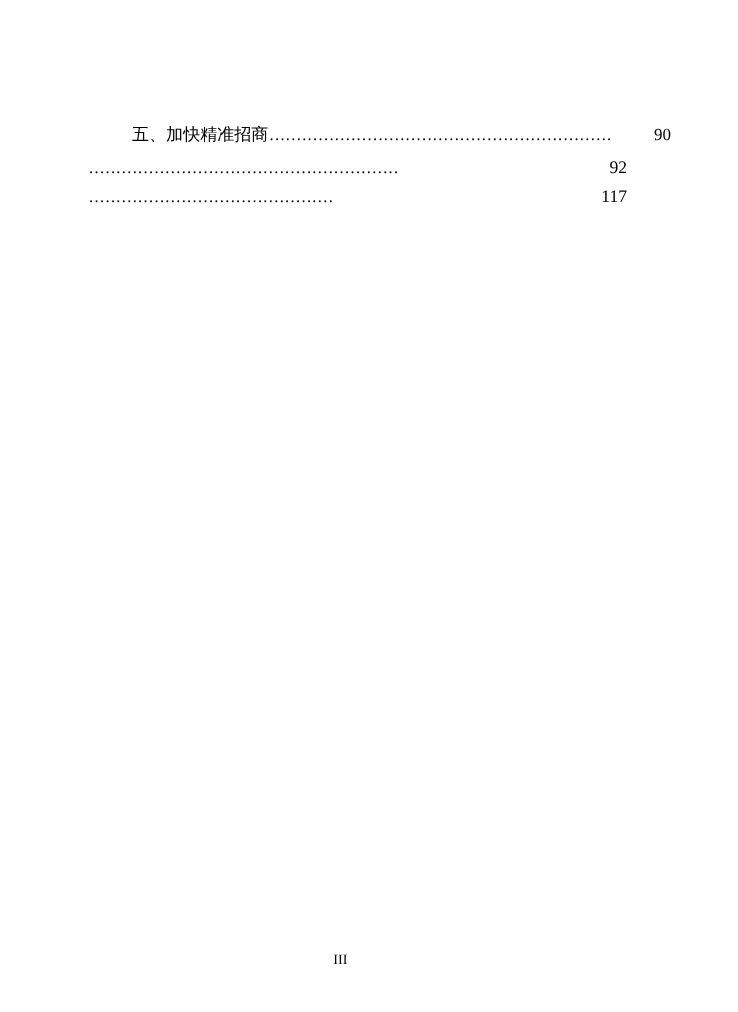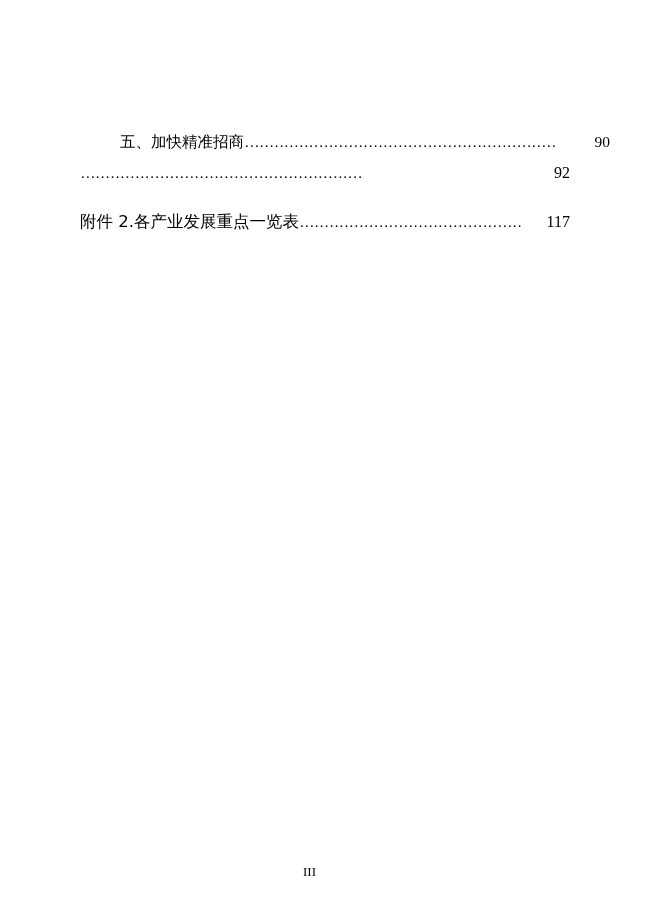--- a/index.html
+++ b/index.html
@@ -30,21 +30,20 @@
   }
   .toc-entry {
     display: flex;
     align-items: baseline;
     width: 100%;
     white-space: nowrap;
     margin-bottom: 10px;
   }
   .toc-entry .title {
     flex: 0 0 auto;
-    margin-top: 20px;
   }
   .toc-entry .leader {
     flex: 1 1 auto;
     overflow: hidden;
     white-space: nowrap;
     letter-spacing: 1.2px;
     font-size: 15px;
     line-height: 1;
     padding: 0 1px;
     color: #000;
@@ -106,21 +105,20 @@
       <span class="leader">...............................................................</span>
       <span class="page-num">90</span>
     </div>
 
     <div class="toc-entry appendix">
       <span class="leader">.........................................................</span>
       <span class="page-num">92</span>
     </div>
 
     <div class="toc-entry appendix">
-      <span class="title">附件 2.各产业发展重点一览表</span>
       <span class="leader">.............................................</span>
       <span class="page-num">117</span>
     </div>
 
   </div>
 
   <div class="footer">III</div>
 
 </div>
 

